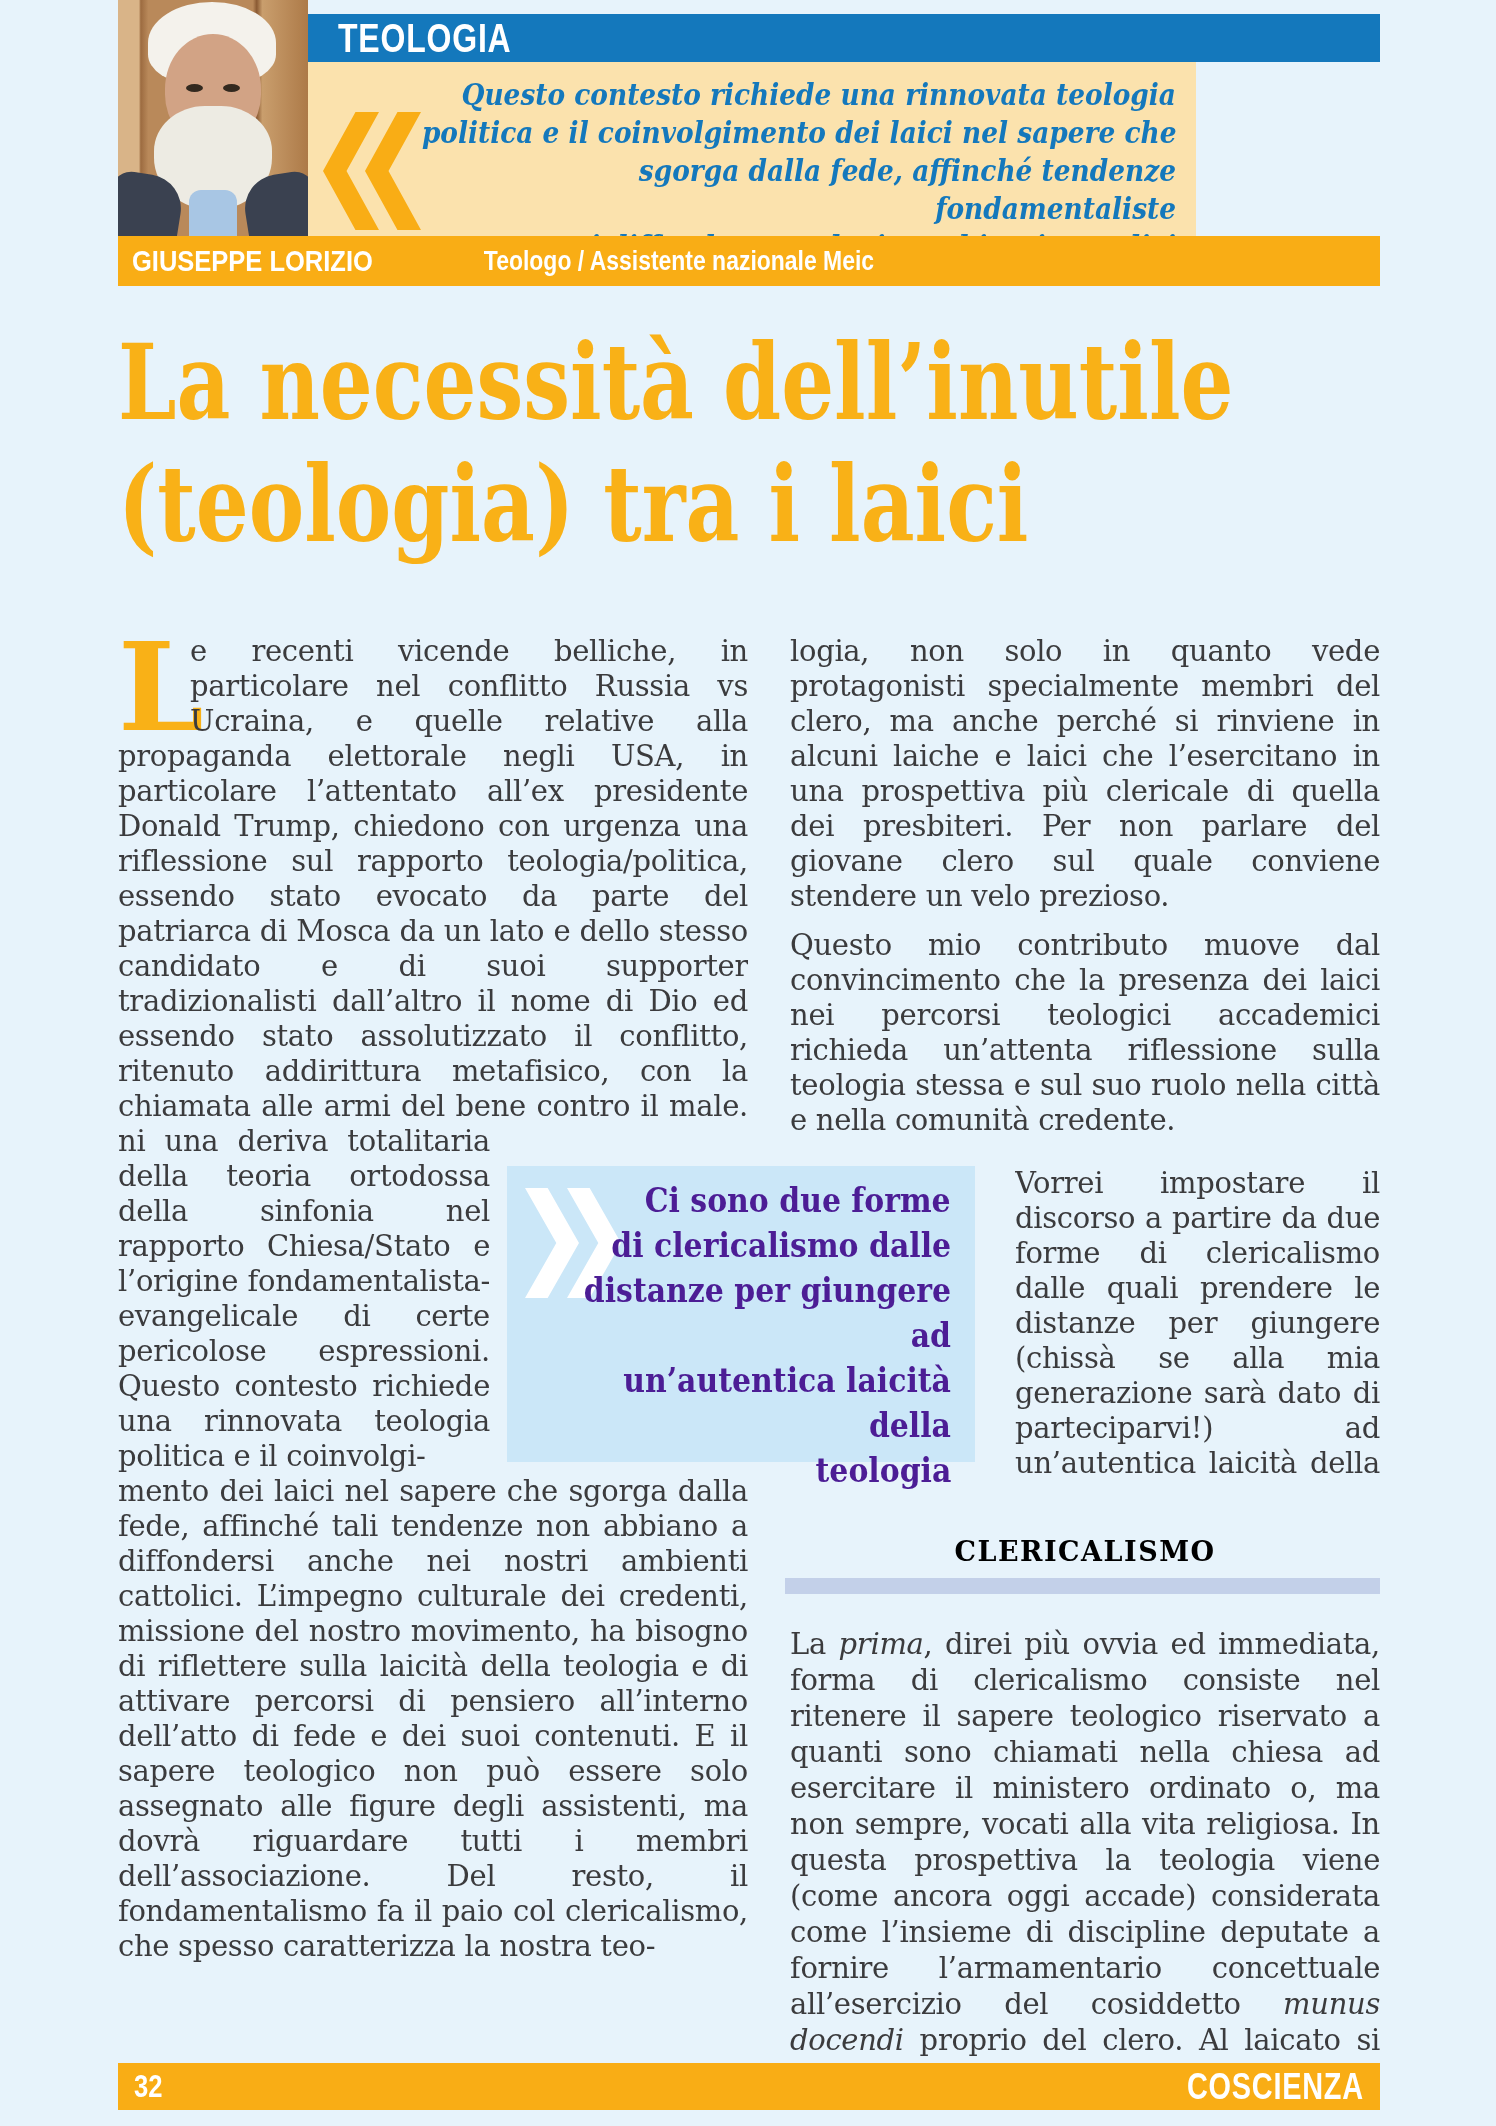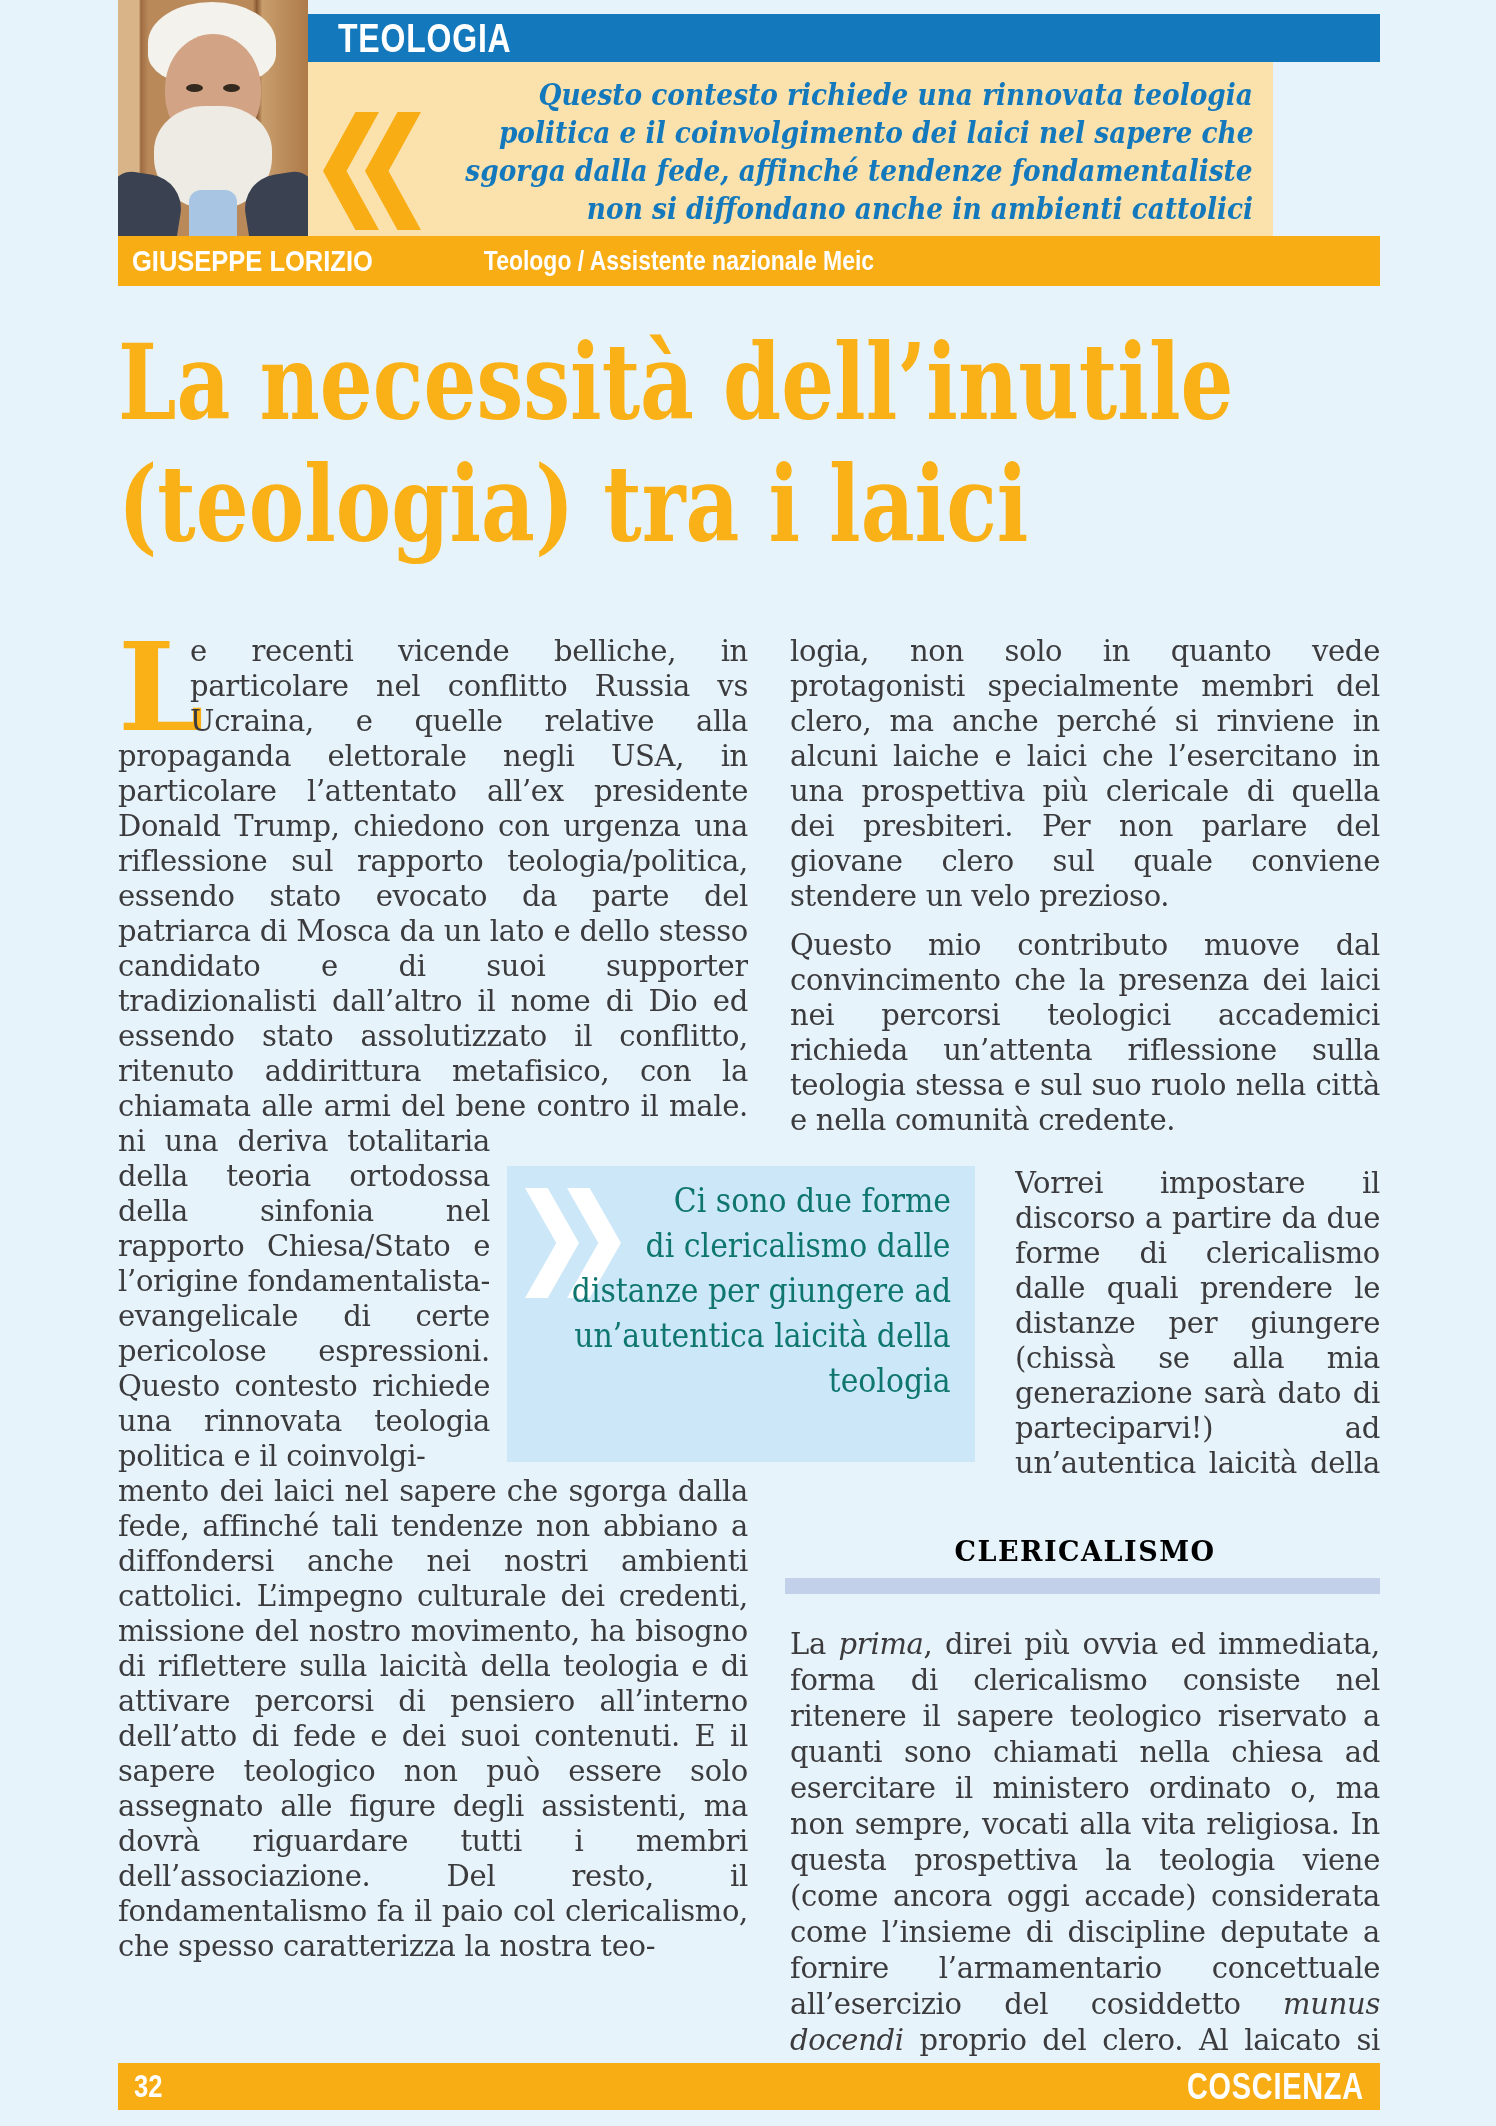--- a/index.html
+++ b/index.html
@@ -29,21 +29,21 @@
   .ph-jk-r  { right:-10px;top:174px;width:72px; height:80px;  background:#3a4150; border-radius:34px 20px 0 0; transform:rotate(-9deg); }
   .ph-shirt { left:71px; top:190px;width:48px;  height:46px;  background:#a8c6e4; border-radius:12px 12px 0 0; }
 
   .section-bar { left:308px; top:14px; width:1072px; height:48px; background:#1478bc; }
   .section-bar .lbl {
     display:inline-block; margin-left:30px; line-height:48px; color:#fff;
     font-family:"Liberation Sans", sans-serif; font-weight:bold; font-size:40px;
     letter-spacing:1px; transform:scaleX(.8); transform-origin:left center;
   }
 
-  .quote-box { left:308px; top:62px; width:965px; height:174px; background:#fbe2ad; }
+  .quote-box { left:308px; top:62px; width:888px; height:174px; background:#fbe2ad; }
   .chevrons { position:absolute; display:flex; }
   .chev { display:inline-block; }
   .chev-left  { clip-path:polygon(100% 0, 58% 0, 0 50%, 58% 100%, 100% 100%, 42% 50%); }
   .chev-right { clip-path:polygon(0 0, 42% 0, 100% 50%, 42% 100%, 0 100%, 58% 50%); }
   .quote-box .chevrons { left:15px; top:50px; }
   .quote-box .chev { width:56px; height:118px; background:#f9ad15; }
   .quote-box .chev + .chev { margin-left:-14px; }
 
   .head-quote { position:absolute; right:20px; top:14px; text-align:right; }
   .head-quote .ln {
@@ -88,21 +88,21 @@
     color:#000000; font-weight:bold; font-size:27px; letter-spacing:1.5px;
   }
   .sect-rule { left:785px; top:1578px; width:595px; height:16px; background:#c3d0e9; }
 
   
   .pull-box { left:507px; top:1166px; width:468px; height:296px; background:#cbe7f8; }
   .pull-box .chevrons { left:18px; top:22px; }
   .pull-box .chev { width:54px; height:110px; background:#ffffff; }
   .pull-box .chev + .chev { margin-left:-12px; }
   .pull-quote { position:absolute; right:24px; top:12px; text-align:right; }
-  .pull-quote .ln { color:#0f766e; font-weight:normal; font-size:34px; line-height:45px; }
+  .pull-quote .ln { color:#4c1d95; font-weight:bold; font-size:34px; line-height:45px; }
   .pull-quote .ln span { display:inline-block; transform:scaleX(.88); transform-origin:right center; }
 
   
   .footer-bar {
     left:118px; top:2063px; width:1262px; height:47px; background:#f9ad15;
     display:flex; justify-content:space-between; align-items:center; padding:0 16px;
     font-family:"Liberation Sans", sans-serif; font-weight:bold; color:#fff;text-align:center;
   }
   .footer-bar .pgnum { font-size:32px; transform:scaleX(.8); transform-origin:left center; }
   .footer-bar .mag   { font-size:37px; transform:scaleX(.78); transform-origin:right center; letter-spacing:1px; }

